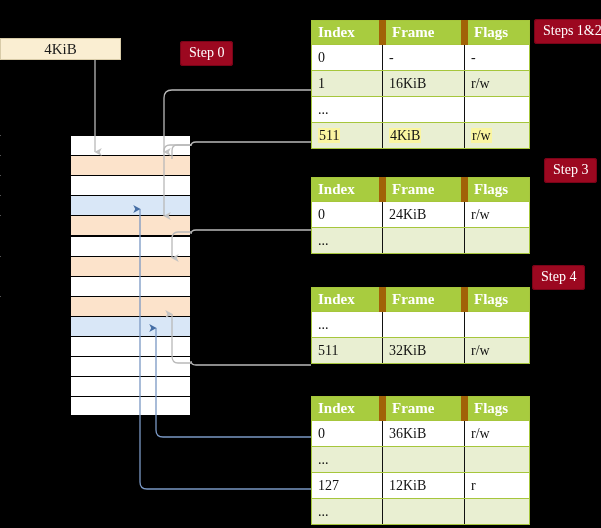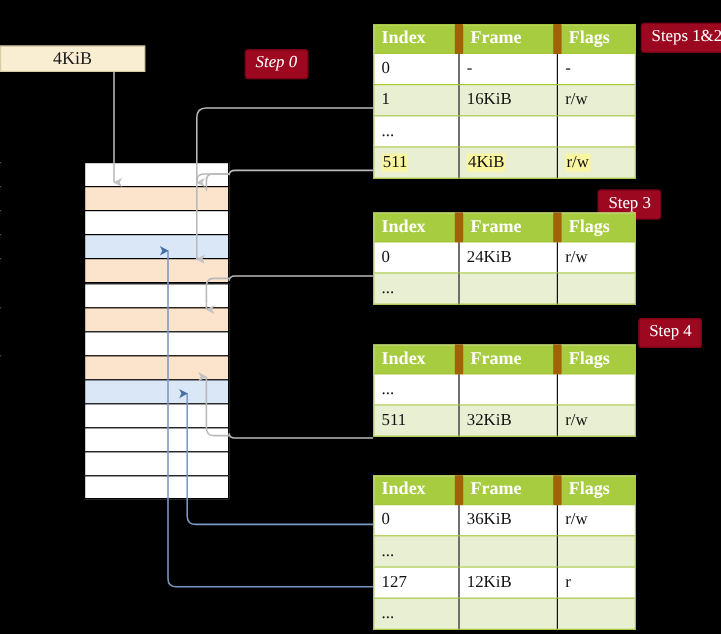--- a/index.html
+++ b/index.html
@@ -66,27 +66,27 @@
 </style>
 </head>
 <body>
 
 <div class="stage">
 
   <div class="cream-box" style="left:0px;top:38px;width:121px;height:22px;">
     <span>4KiB</span>
   </div>
 
-  <div class="badge" style="left:204px;top:41px;font-style:italic;">
+  <div class="badge" style="left:180px;top:41px;">
     <span>Step 0</span>
   </div>
   <div class="badge" style="left:534px;top:19px;">
     <span>Steps 1&amp;2</span>
   </div>
-  <div class="badge" style="left:498px;top:158px;">
+  <div class="badge" style="left:544px;top:158px;">
     <span>Step 3</span>
   </div>
   <div class="badge" style="left:532px;top:265px;">
     <span>Step 4</span>
   </div>
 
   <div class="memcol" id="memcol" style="left:70px;top:135px;width:121px;height:281px;">
       <div class="memrow" style="top: 0px; height: 20.1px; width: 121px; background: rgb(255, 255, 255);"></div>
       <div class="memrow" style="top: 20.1px; height: 20.1px; width: 121px; background: rgb(252, 227, 203);"></div>
       <div class="memrow" style="top: 40.2px; height: 20.1px; width: 121px; background: rgb(255, 255, 255);"></div>

